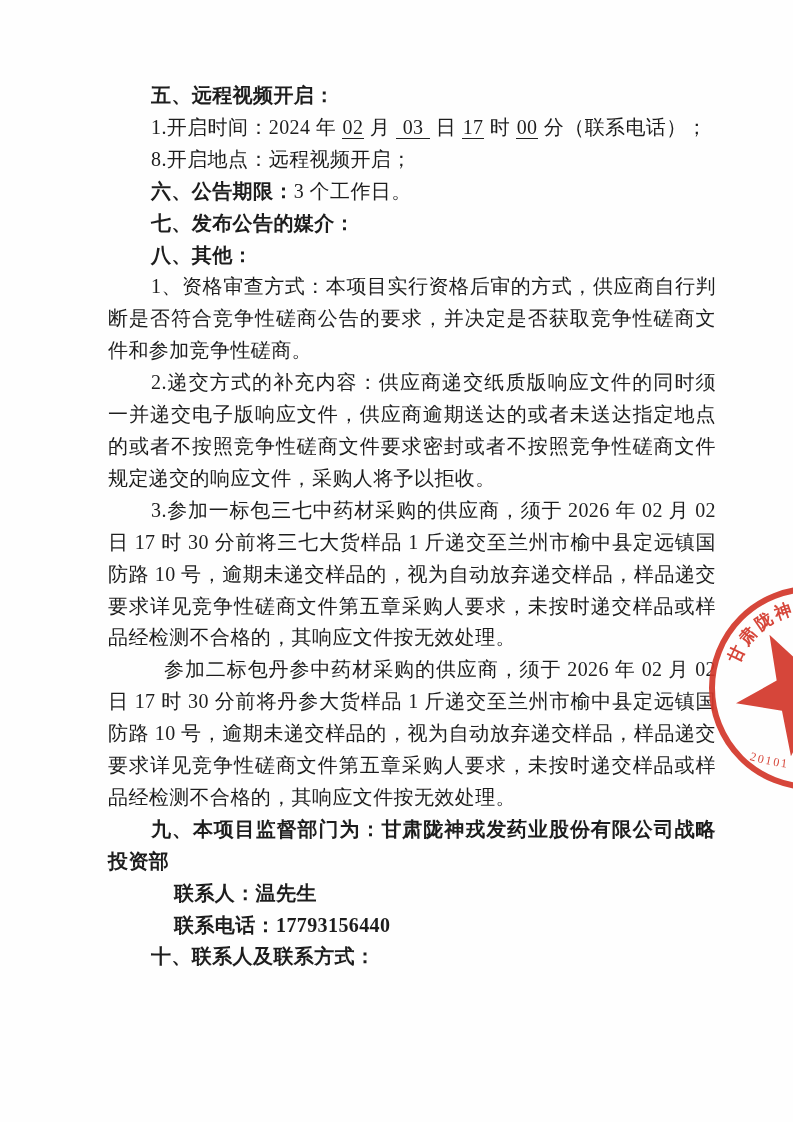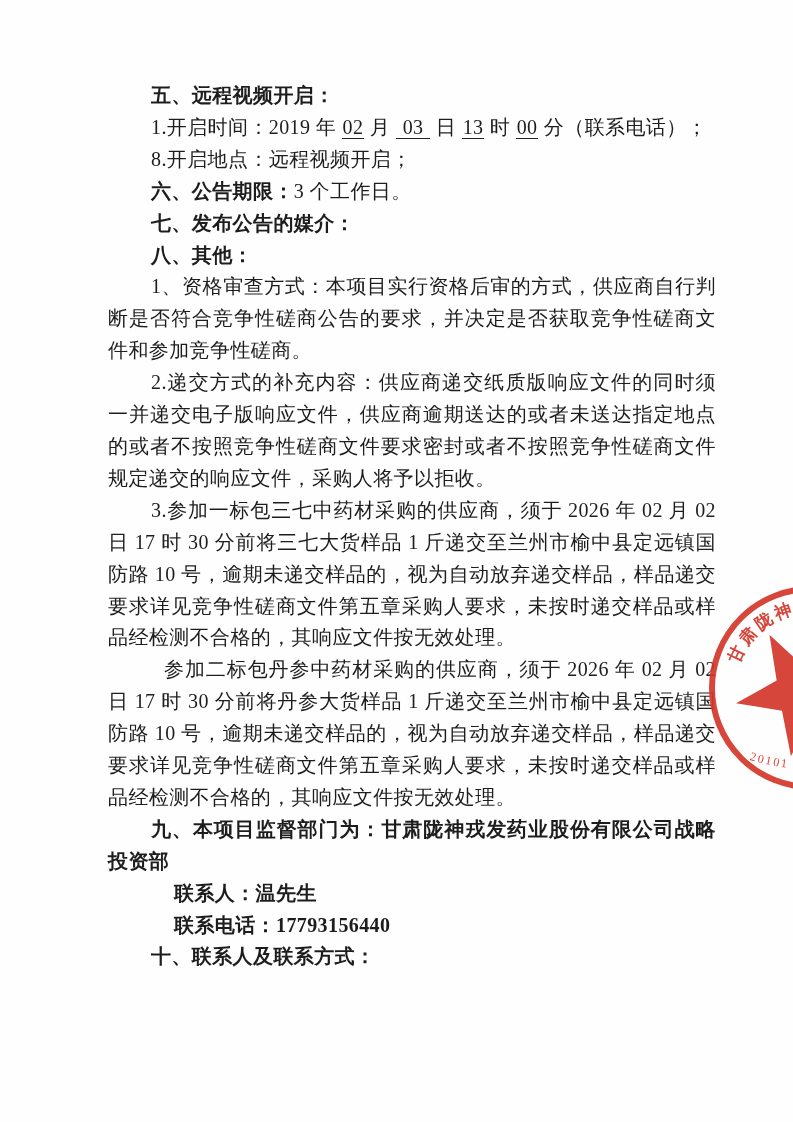--- a/index.html
+++ b/index.html
@@ -53,21 +53,21 @@
   }
 </style>
 </head>
 <body>
 
 <div class="page">
   <div class="content">
 
     <p class="h">五、远程视频开启：</p>
 
-    <p><span>1.开启时间：2019 年 </span><span class="u">02</span><span> 月 </span><span class="u wide">03</span><span> 日 </span><span class="u">13</span><span> 时 </span><span class="u">00</span><span> 分（联系电话）；</span></p>
+    <p><span>1.开启时间：2024 年 </span><span class="u">02</span><span> 月 </span><span class="u wide">03</span><span> 日 </span><span class="u">17</span><span> 时 </span><span class="u">00</span><span> 分（联系电话）；</span></p>
 
     <p>8.开启地点：远程视频开启；</p>
 
     <p><span class="h">六、公告期限：</span><span>3 个工作日。</span></p>
 
     <p class="h">七、发布公告的媒介：</p>
 
     <p class="h">八、其他：</p>
     <p>1、资格审查方式：本项目实行资格后审的方式，供应商自行判断是否符合竞争性磋商公告的要求，并决定是否获取竞争性磋商文件和参加竞争性磋商。</p>
     <p>2.递交方式的补充内容：供应商递交纸质版响应文件的同时须一并递交电子版响应文件，供应商逾期送达的或者未送达指定地点的或者不按照竞争性磋商文件要求密封或者不按照竞争性磋商文件规定递交的响应文件，采购人将予以拒收。</p>

